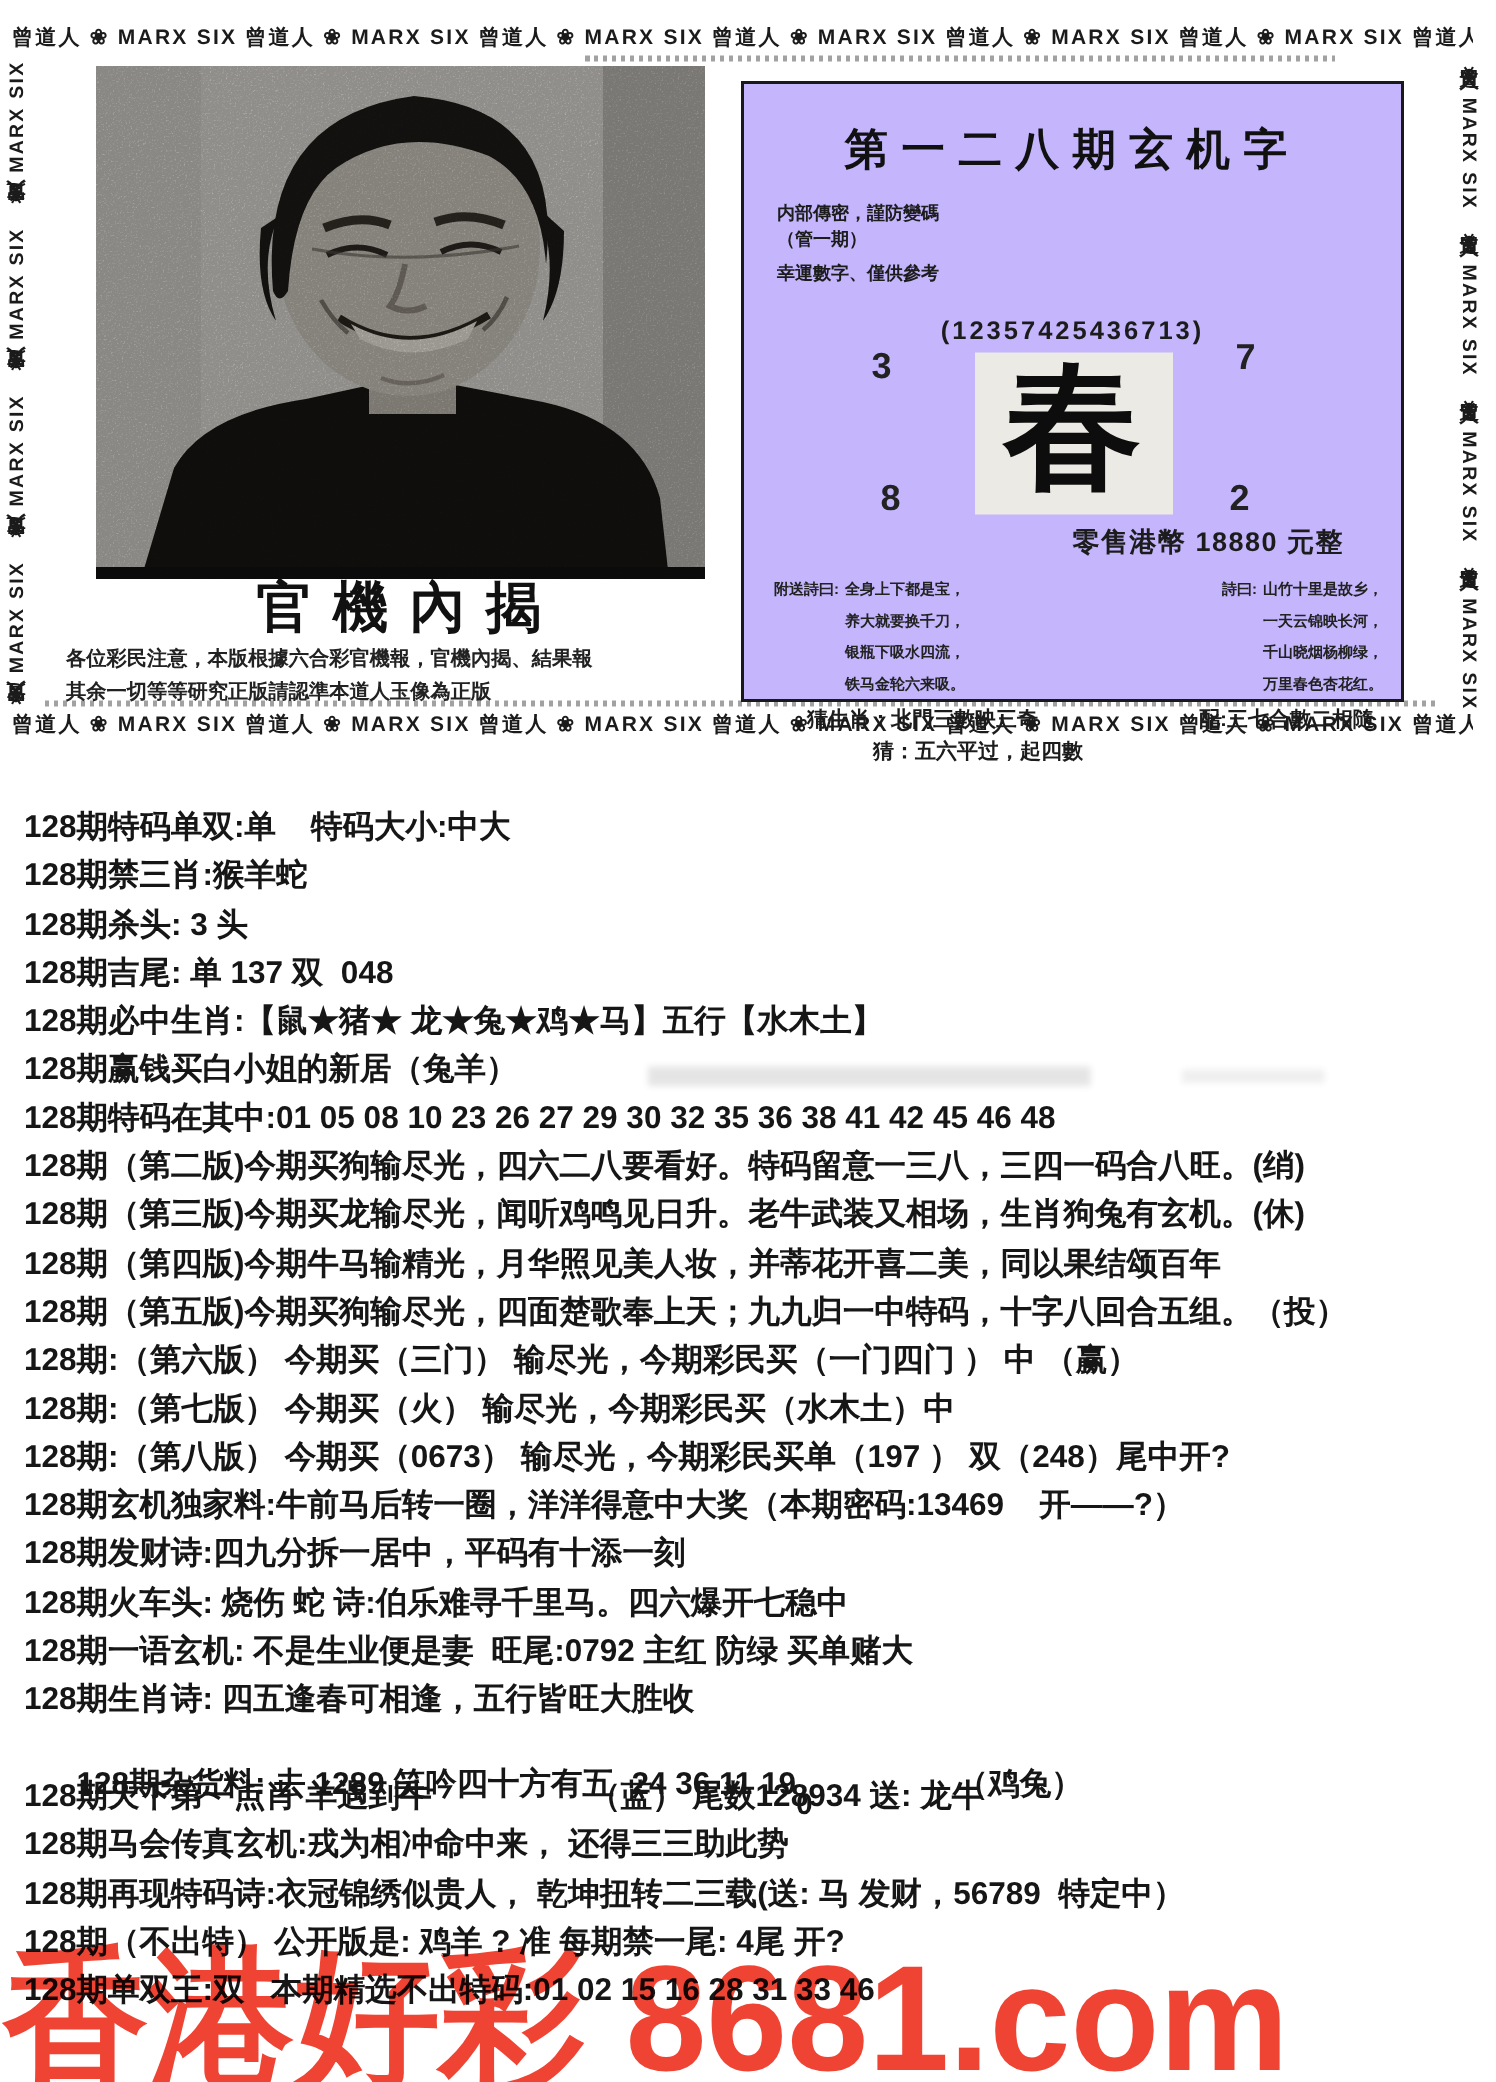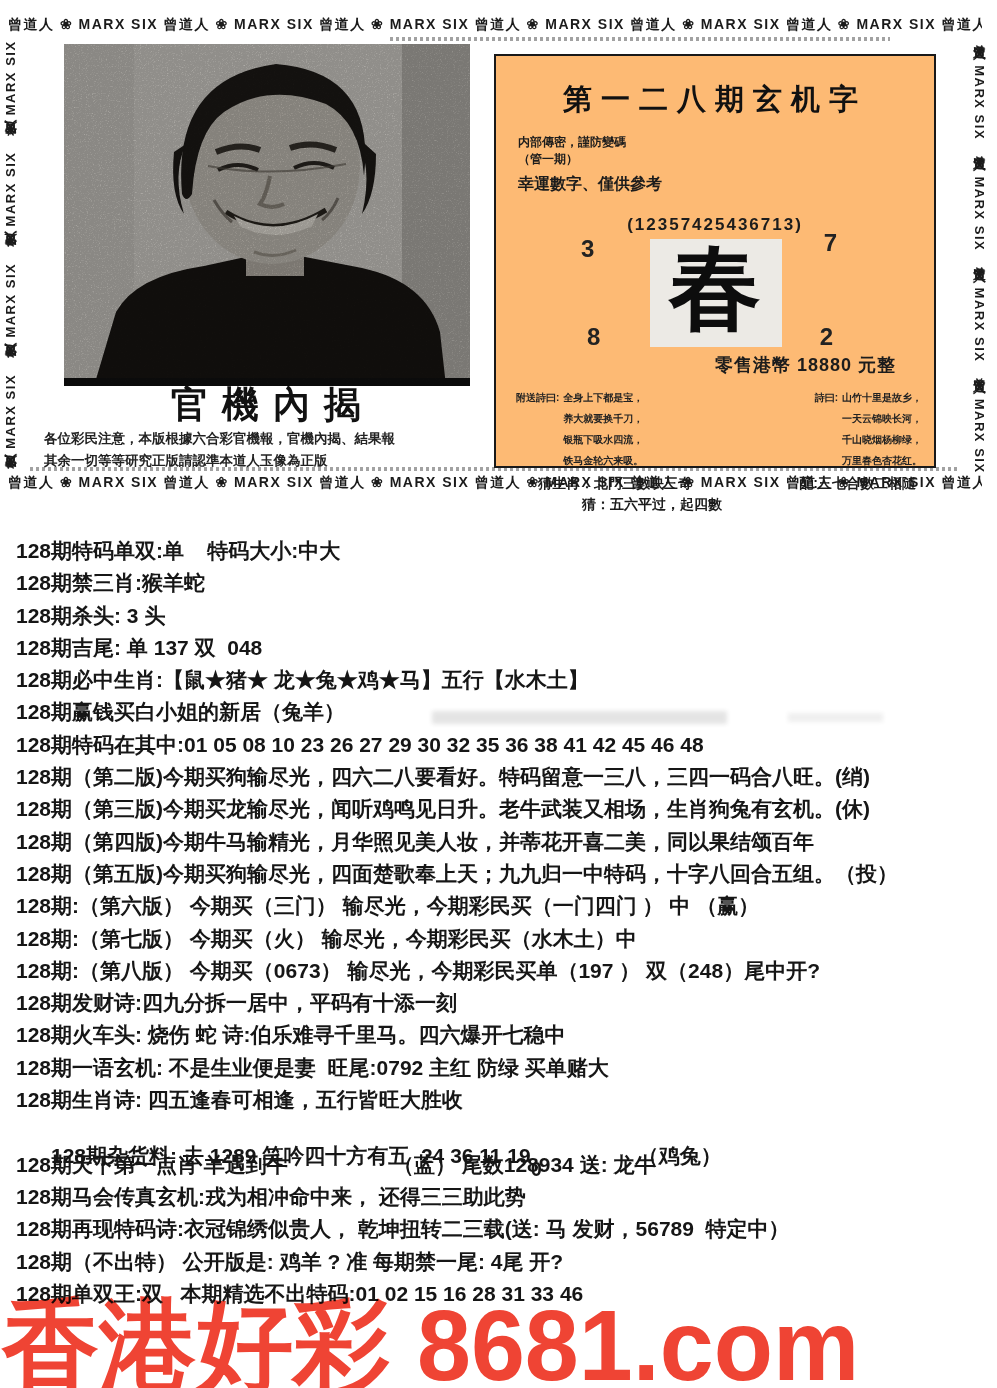--- a/index.html
+++ b/index.html
@@ -25,25 +25,25 @@
   .photo{position:absolute;left:64px;top:44px;width:406px;height:342px;}
   .portrait-title{position:absolute;left:70px;top:380px;width:406px;text-align:center;
                   font-size:37px;font-weight:900;letter-spacing:14px;color:#111;}
   .portrait-cap{position:absolute;left:44px;width:445px;font-size:13.5px;font-weight:700;color:#222;
                 white-space:nowrap;}
   .cap1{top:430px;}
   .cap2{top:452px;}
 
   
   .mbox{position:absolute;left:494px;top:54px;width:442px;height:414px;border:2px solid #191919;
-        box-sizing:border-box;background:#fdba74;}
+        box-sizing:border-box;background:#c4b5fd;}
   .mb-title{margin-top:24px;text-align:center;font-size:29px;font-weight:900;letter-spacing:9px;color:#111;}
   .mb-row{display:flex;justify-content:space-between;padding:0 24px 0 22px;font-size:12px;
           font-weight:700;margin-top:14px;flex-direction:column;}
-  .mb-line2{padding:0 22px;font-size:16px;font-weight:700;margin-top:6px;}
+  .mb-line2{padding:0 22px;font-size:12px;font-weight:700;margin-top:6px;}
   .mb-code{text-align:center;font-size:17px;font-weight:700;margin-top:20px;letter-spacing:2px;}
   .mb-chararea{position:relative;width:300px;height:112px;margin:2px auto 0;}
   .mb-charbg{position:absolute;left:85px;top:2px;width:132px;height:108px;background:#eceae5;}
   .mb-char{position:absolute;left:0;top:-4px;width:100%;text-align:center;font-size:92px;line-height:112px;
            font-weight:900;font-family:"Liberation Serif",serif;color:#0d0d0d;}
   .mb-corner{position:absolute;font-size:24px;font-weight:700;color:#222;}
   .c-tl{left:16px;top:-2px;}  .c-tr{right:28px;top:-8px;}
   .c-bl{left:22px;bottom:-2px;} .c-br{right:32px;bottom:-2px;}
   .mb-price{text-align:right;padding-right:38px;font-size:18px;font-weight:700;margin-top:4px;letter-spacing:1px;}
   .mb-poems{display:flex;justify-content:space-between;padding:0 12px 0 20px;margin-top:10px;}
@@ -178,20 +178,21 @@
     <div class="bline">128期必中生肖:【鼠★猪★ 龙★兔★鸡★马】五行【水木土】</div>
     <div class="bline">128期赢钱买白小姐的新居（兔羊）</div>
     <div class="bline">128期特码在其中:01 05 08 10 23 26 27 29 30 32 35 36 38 41 42 45 46 48</div>
     <div class="bline">128期（第二版)今期买狗输尽光，四六二八要看好。特码留意一三八，三四一码合八旺。(绡)</div>
     <div class="bline">128期（第三版)今期买龙输尽光，闻听鸡鸣见日升。老牛武装又相场，生肖狗兔有玄机。(休)</div>
     <div class="bline">128期（第四版)今期牛马输精光，月华照见美人妆，并蒂花开喜二美，同以果结颂百年</div>
     <div class="bline">128期（第五版)今期买狗输尽光，四面楚歌奉上天；九九归一中特码，十字八回合五组。（投）</div>
     <div class="bline">128期:（第六版） 今期买（三门） 输尽光，今期彩民买（一门四门 ） 中 （赢）</div>
     <div class="bline">128期:（第七版） 今期买（火） 输尽光，今期彩民买（水木土）中</div>
     <div class="bline">128期:（第八版） 今期买（0673） 输尽光，今期彩民买单（197 ） 双（248）尾中开?</div>
+    <div class="bline">128期玄机独家料:牛前马后转一圈，洋洋得意中大奖（本期密码:13469    开——?）</div>
     <div class="bline">128期发财诗:四九分拆一居中，平码有十添一刻</div>
     <div class="bline">128期火车头: 烧伤 蛇 诗:伯乐难寻千里马。四六爆开七稳中</div>
     <div class="bline">128期一语玄机: 不是生业便是妻  旺尾:0792 主红 防绿 买单赌大</div>
     <div class="bline">128期生肖诗: 四五逢春可相逢，五行皆旺大胜收</div>
     <div class="bline">
       <span>128期杂货料: 去 1289 笑吟四十方有五  24 36 11 19</span><span class="zero-below">0</span><span class="zahuo-suffix">（鸡兔）</span>
     </div>
     <div class="bline">128期天下第一点肖 羊遇到牛                  （蓝） 尾数128934 送: 龙牛</div>
     <div class="bline">128期马会传真玄机:戎为相冲命中来， 还得三三助此势</div>
     <div class="bline">128期再现特码诗:衣冠锦绣似贵人， 乾坤扭转二三载(送: 马 发财，56789  特定中）</div>

